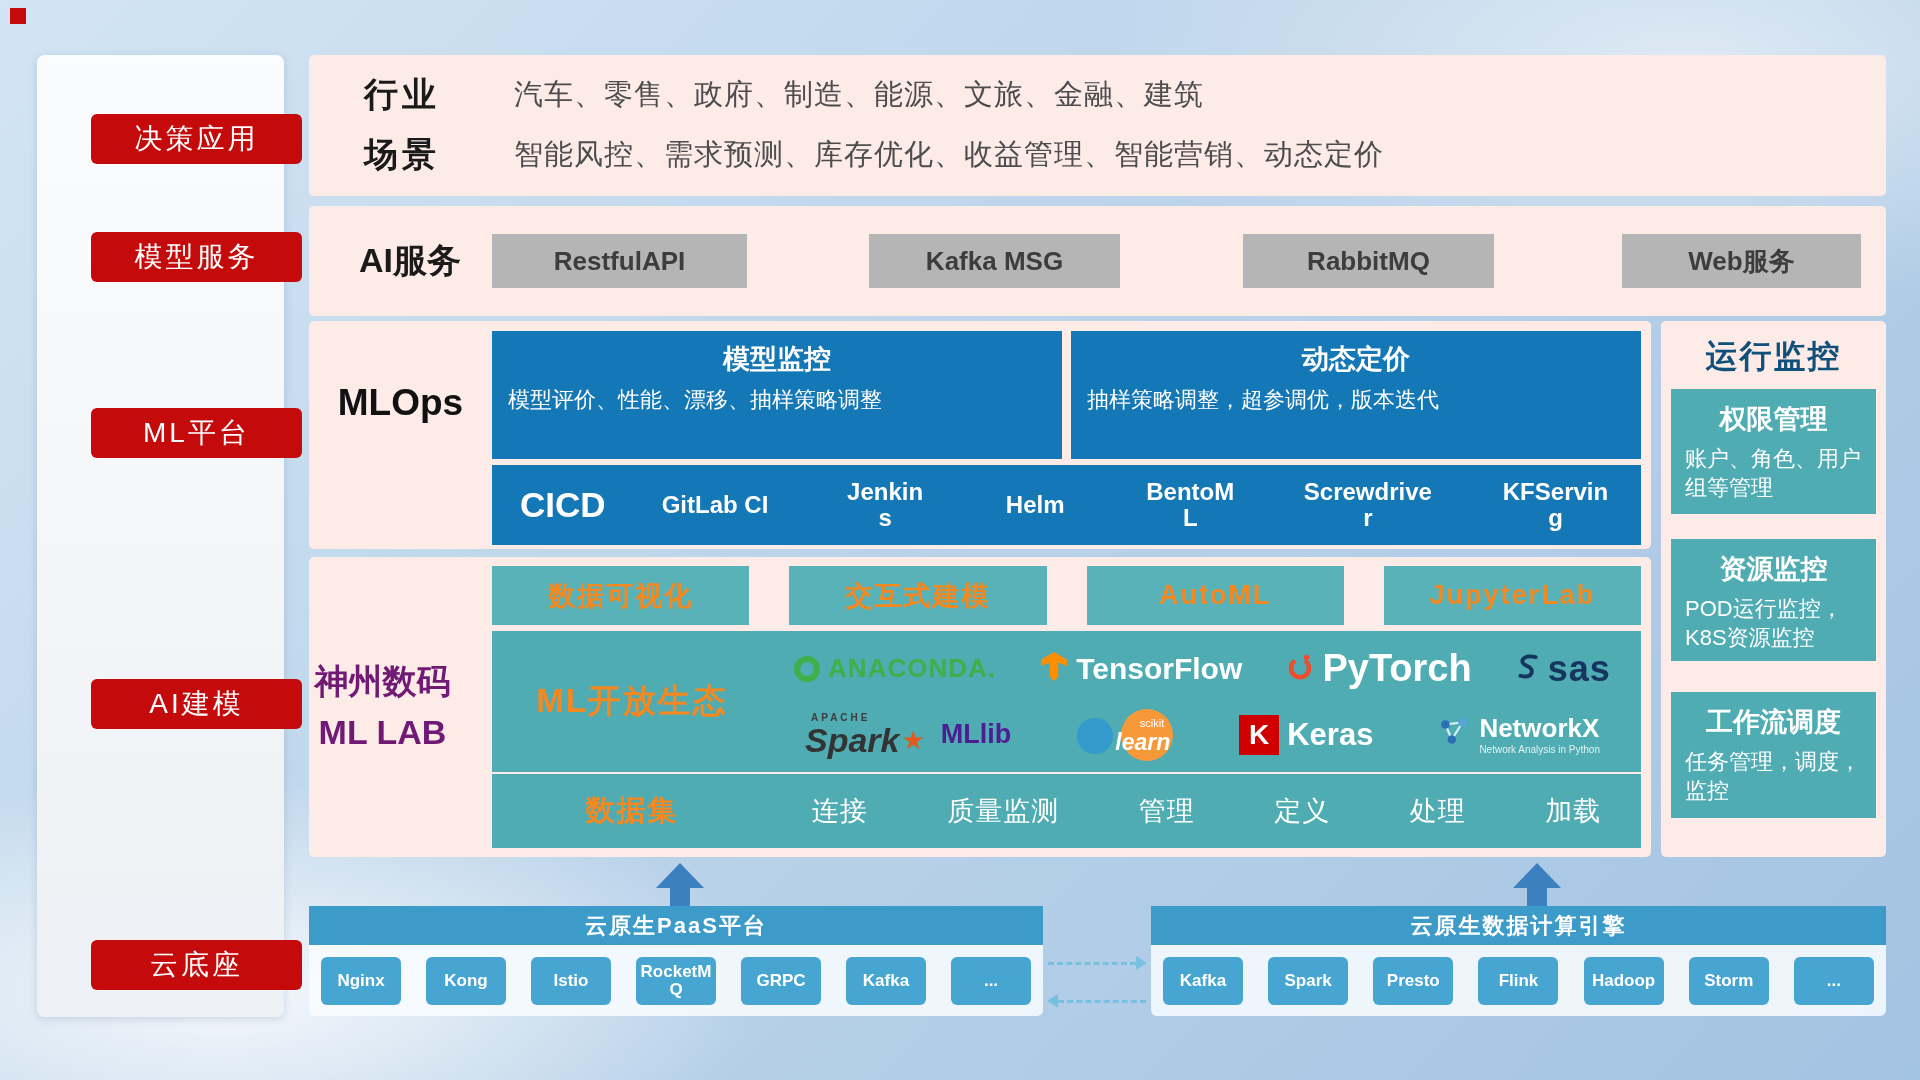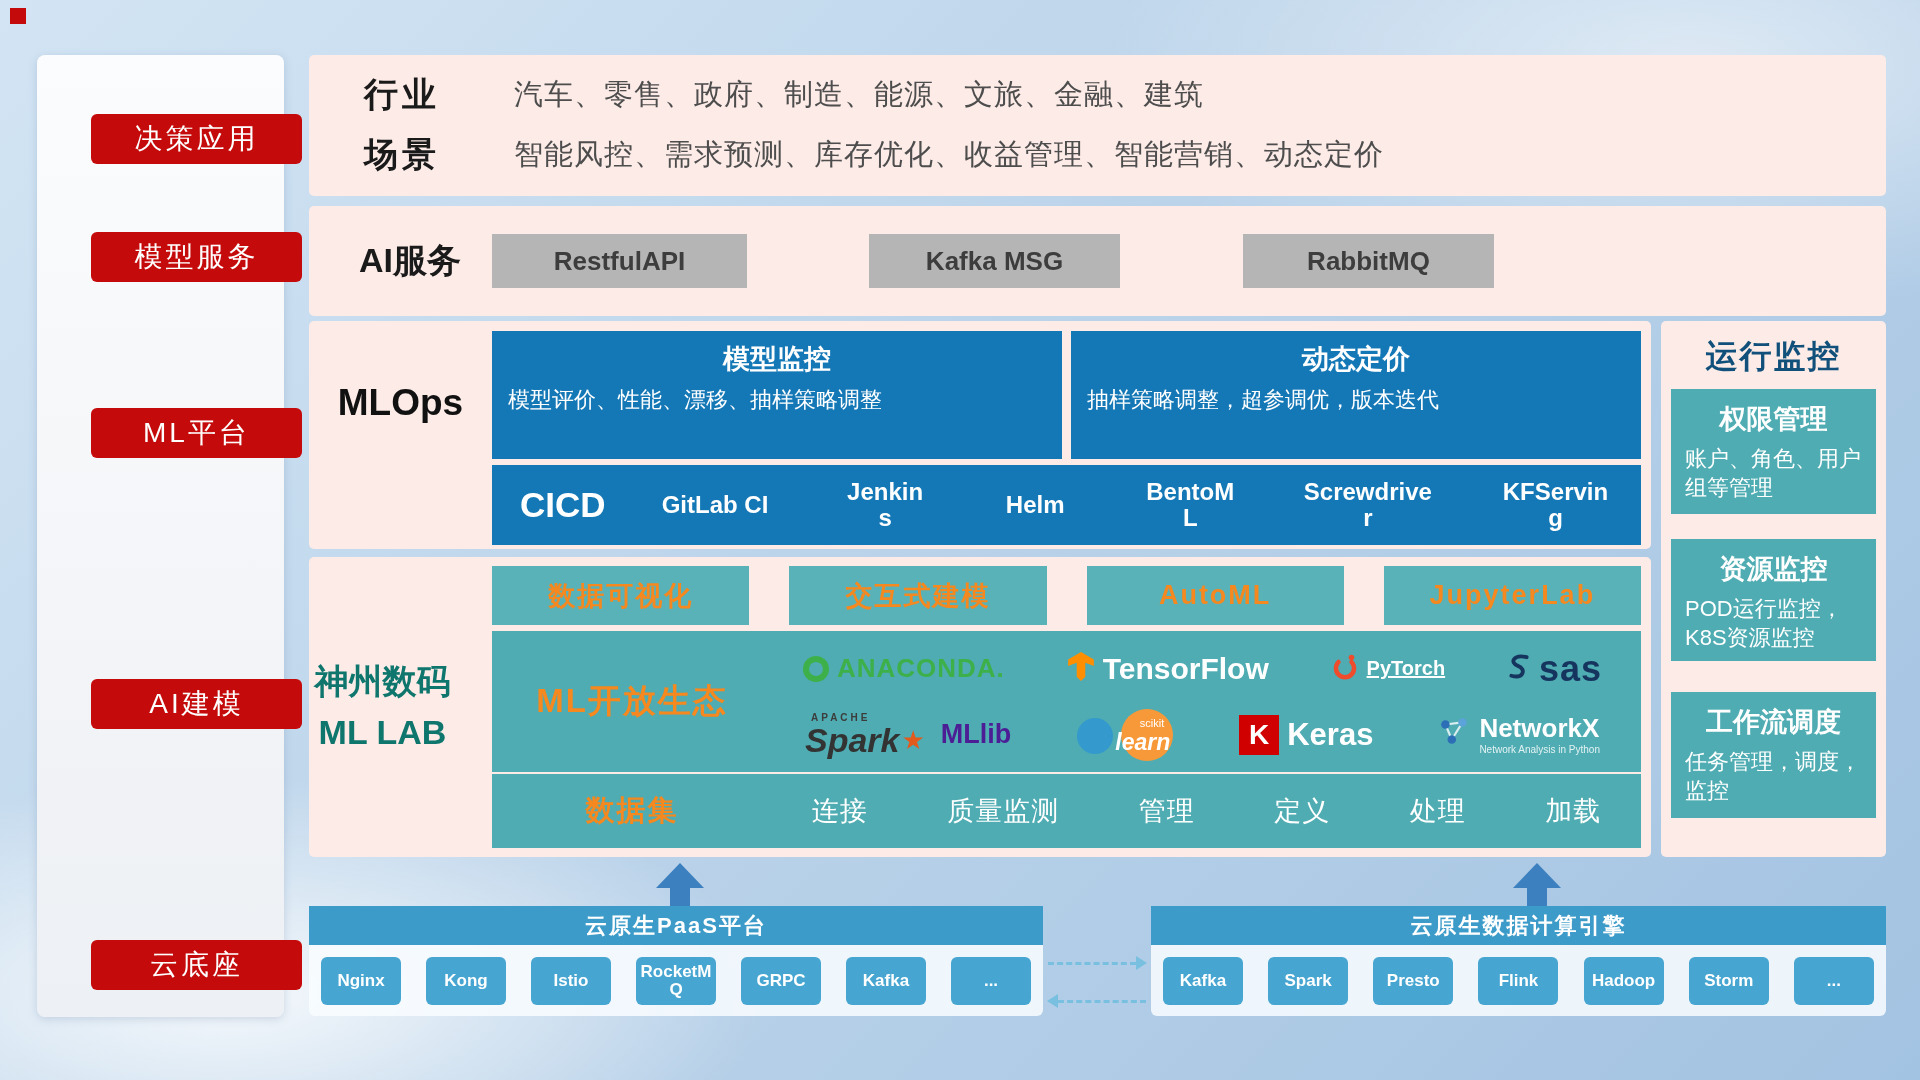--- a/index.html
+++ b/index.html
@@ -50,34 +50,34 @@
   .cicd{position:absolute;left:183px;top:144px;width:1149px;height:80px;background:#1578b6;
     display:flex;align-items:center;color:#fff;padding:0 28px;}
   .cicd-label{font-size:35px;font-weight:bold;width:130px;}
   .cicd-tools{flex:1;display:flex;justify-content:space-between;align-items:center;}
   .ctool{font-size:24px;font-weight:bold;text-align:center;word-break:break-all;line-height:1.1;}
   .ctool.t0{width:130px;} .ctool.t1{width:85px;} .ctool.t2{width:90px;}
   .ctool.t3{width:95px;} .ctool.t4{width:135px;} .ctool.t5{width:115px;}
 
   
   .mllab-label{position:absolute;left:0;top:0;width:147px;height:300px;display:flex;flex-direction:column;
-    align-items:center;justify-content:center;font-size:34px;font-weight:bold;color:#0f766e;line-height:1.5;}
+    align-items:center;justify-content:center;font-size:34px;font-weight:bold;color:#701a75;line-height:1.5;}
   .lab-tools{position:absolute;left:183px;top:9px;width:1149px;height:59px;display:flex;gap:40px;}
   .lab-tool{flex:1;background:#58b2b7;display:flex;align-items:center;justify-content:center;
     color:#f5881f;font-size:27px;font-weight:bold;letter-spacing:2px;}
   .eco{position:absolute;left:183px;top:74px;width:1149px;height:141px;background:#4eacb2;display:flex;align-items:center;}
   .eco-label{width:280px;text-align:center;color:#f5881f;font-size:33px;font-weight:bold;letter-spacing:2px;}
   .eco-grid{flex:1;display:flex;flex-direction:column;justify-content:center;gap:8px;padding-right:8px;}
   .eco-row{display:flex;align-items:center;justify-content:space-around;height:58px;}
   .logo{display:flex;align-items:center;gap:8px;}
   .logo .txt{color:#fff;font-weight:bold;}
   .ring{width:26px;height:26px;border:6px solid #3eb049;border-radius:50%;}
   .logo-anaconda .txt{color:#3eb049;font-size:26px;letter-spacing:1px;}
   .logo-tf .txt{font-size:30px;}
-  .logo-pytorch .txt{font-size:20px;text-decoration:underline;}
+  .logo-pytorch .txt{font-size:38px;}
   .logo-sas .txt{color:#16355e;font-size:36px;letter-spacing:1px;}
   .spark-stack{display:flex;flex-direction:column;line-height:1;}
   .apache{font-size:10px;color:#3c3c3c;letter-spacing:3px;margin-left:6px;font-weight:bold;}
   .spark-word{font-size:34px;font-weight:bold;font-style:italic;color:#333;display:flex;align-items:center;}
   .spark-star{color:#e25a1c;font-size:26px;font-style:normal;margin-left:2px;}
   .mllib{color:#4c1d95;font-size:27px;font-weight:bold;margin-left:8px;}
   .skl{position:relative;width:96px;height:52px;}
   .skl .c-blue{position:absolute;left:0;top:9px;width:36px;height:36px;border-radius:50%;background:#3499cd;}
   .skl .c-orange{position:absolute;right:0;top:0;width:52px;height:52px;border-radius:50%;background:#f89939;}
   .skl .small{position:absolute;right:9px;top:8px;font-size:11px;color:#fff;}
@@ -143,20 +143,21 @@
       <div class="ind-label">场景</div>
       <div class="ind-value">智能风控、需求预测、库存优化、收益管理、智能营销、动态定价</div>
     </div>
   </div>
 
   <div class="panel p-service">
     <div class="svc-label">AI服务</div>
     <div class="svc-btn b0">RestfulAPI</div>
     <div class="svc-btn b1">Kafka MSG</div>
     <div class="svc-btn b2">RabbitMQ</div>
+    <div class="svc-btn b3">Web服务</div>
   </div>
 
   <div class="panel p-mlops">
     <div class="mlops-label">MLOps</div>
     <div class="mlops-cards">
       <div class="mcard">
         <h3>模型监控</h3>
         <p>模型评价、性能、漂移、抽样策略调整</p>
       </div>
       <div class="mcard">

